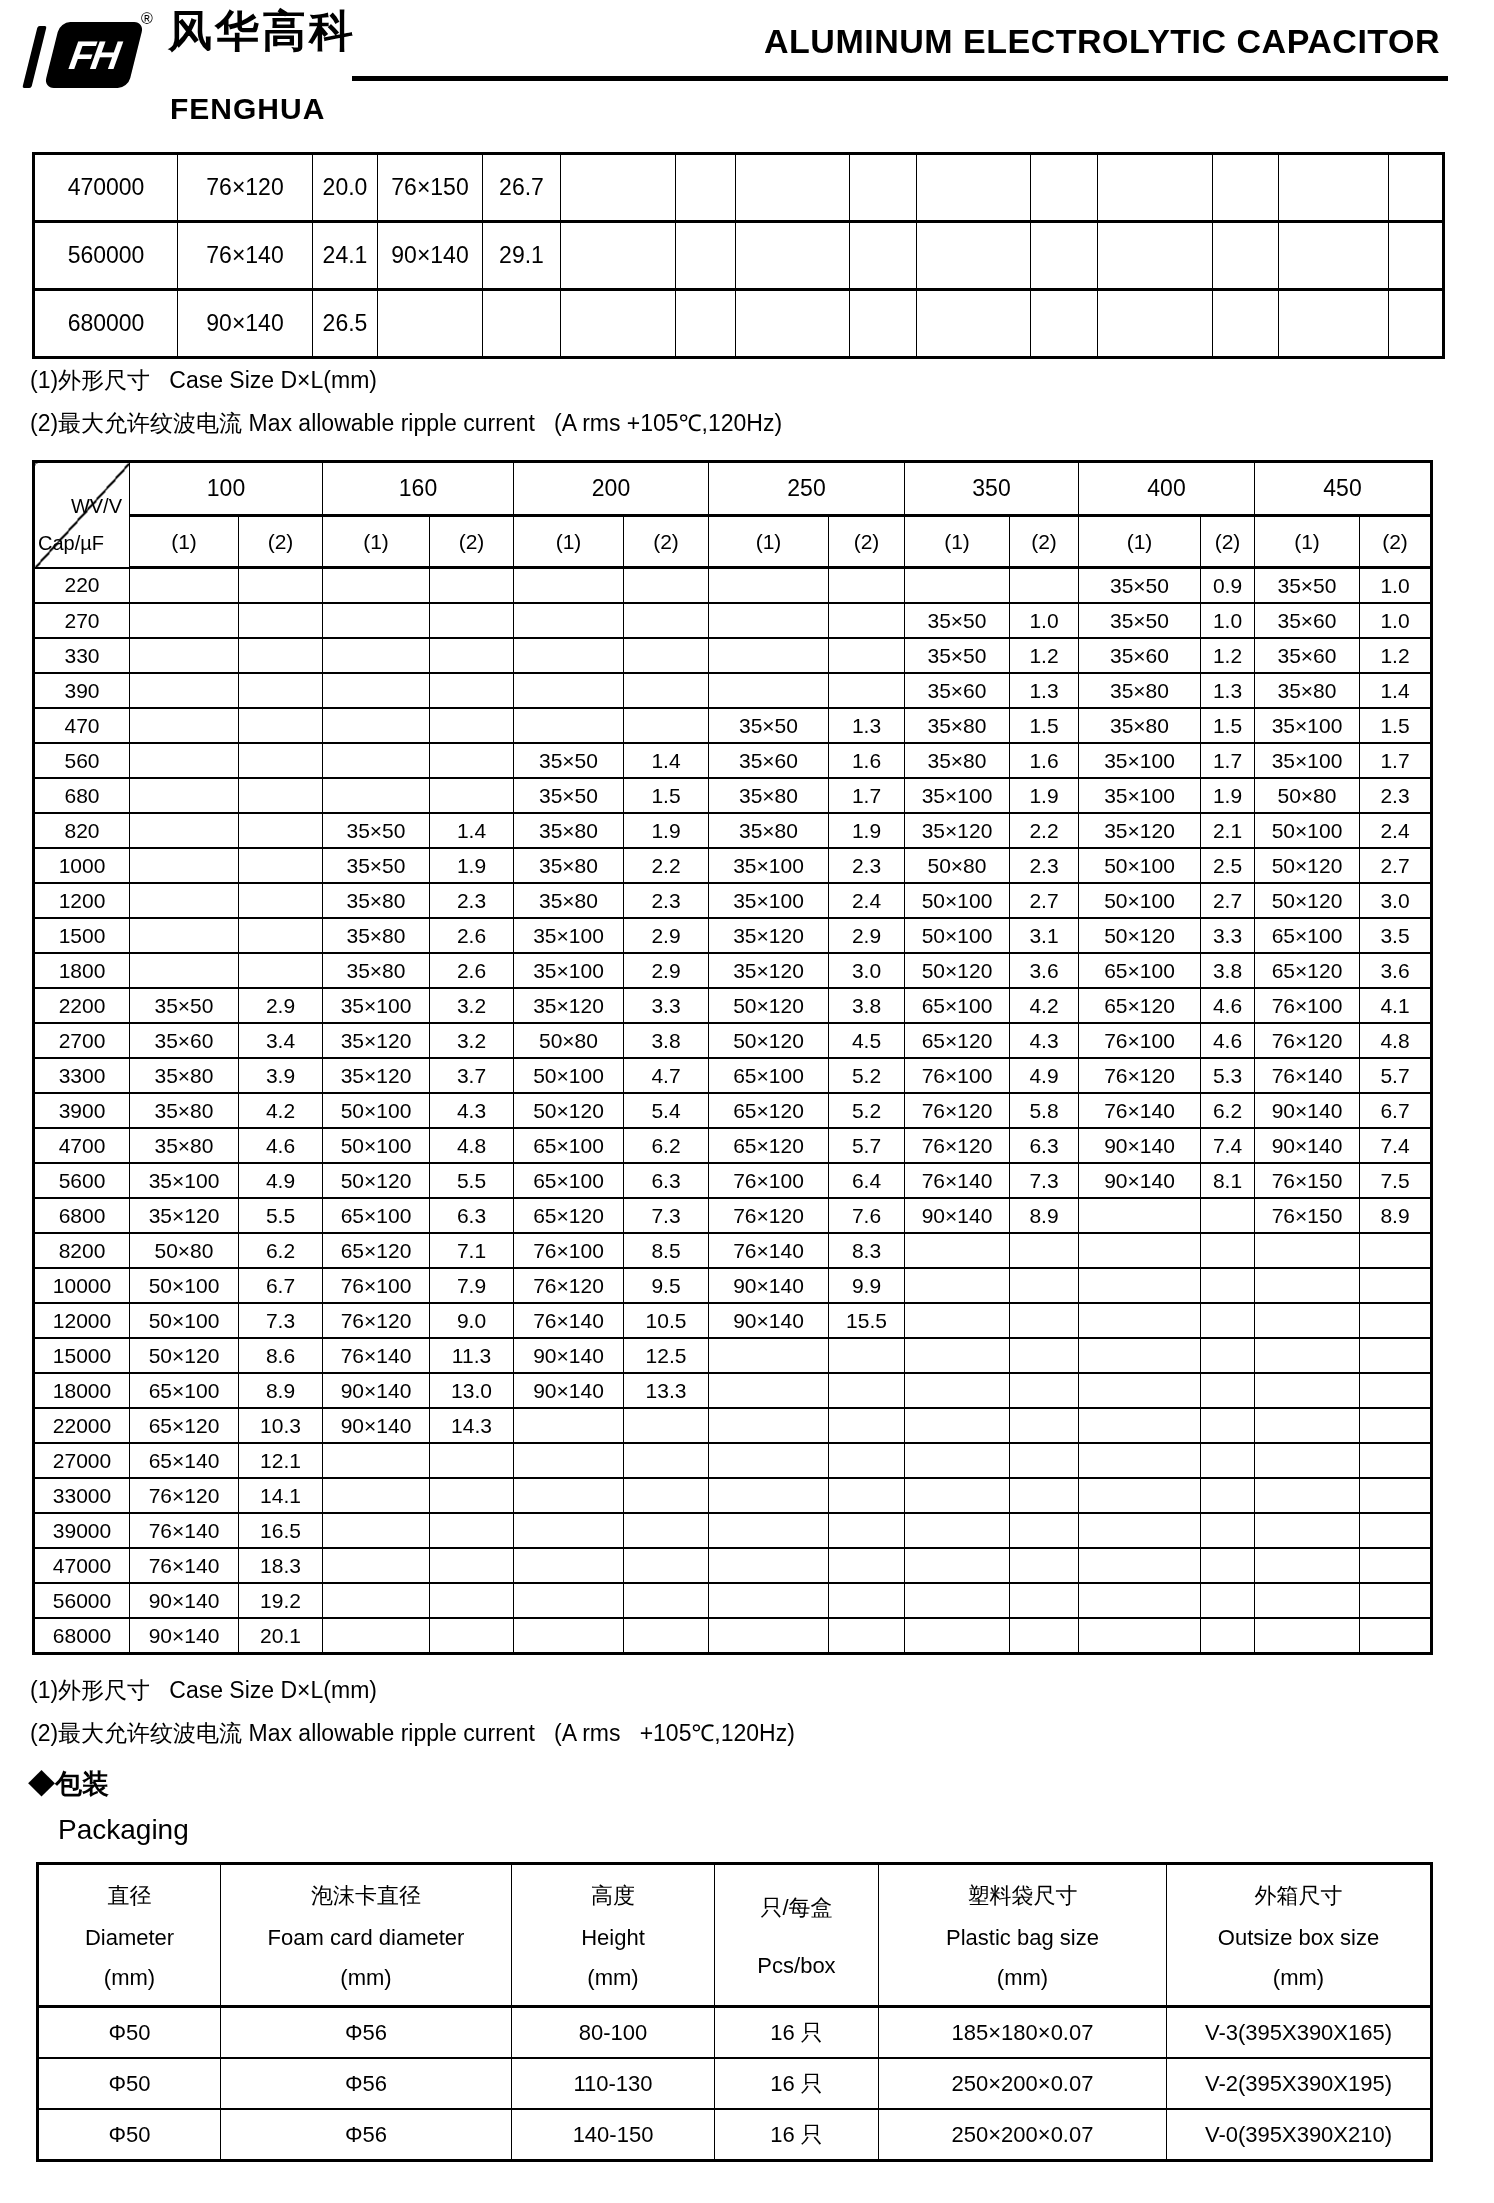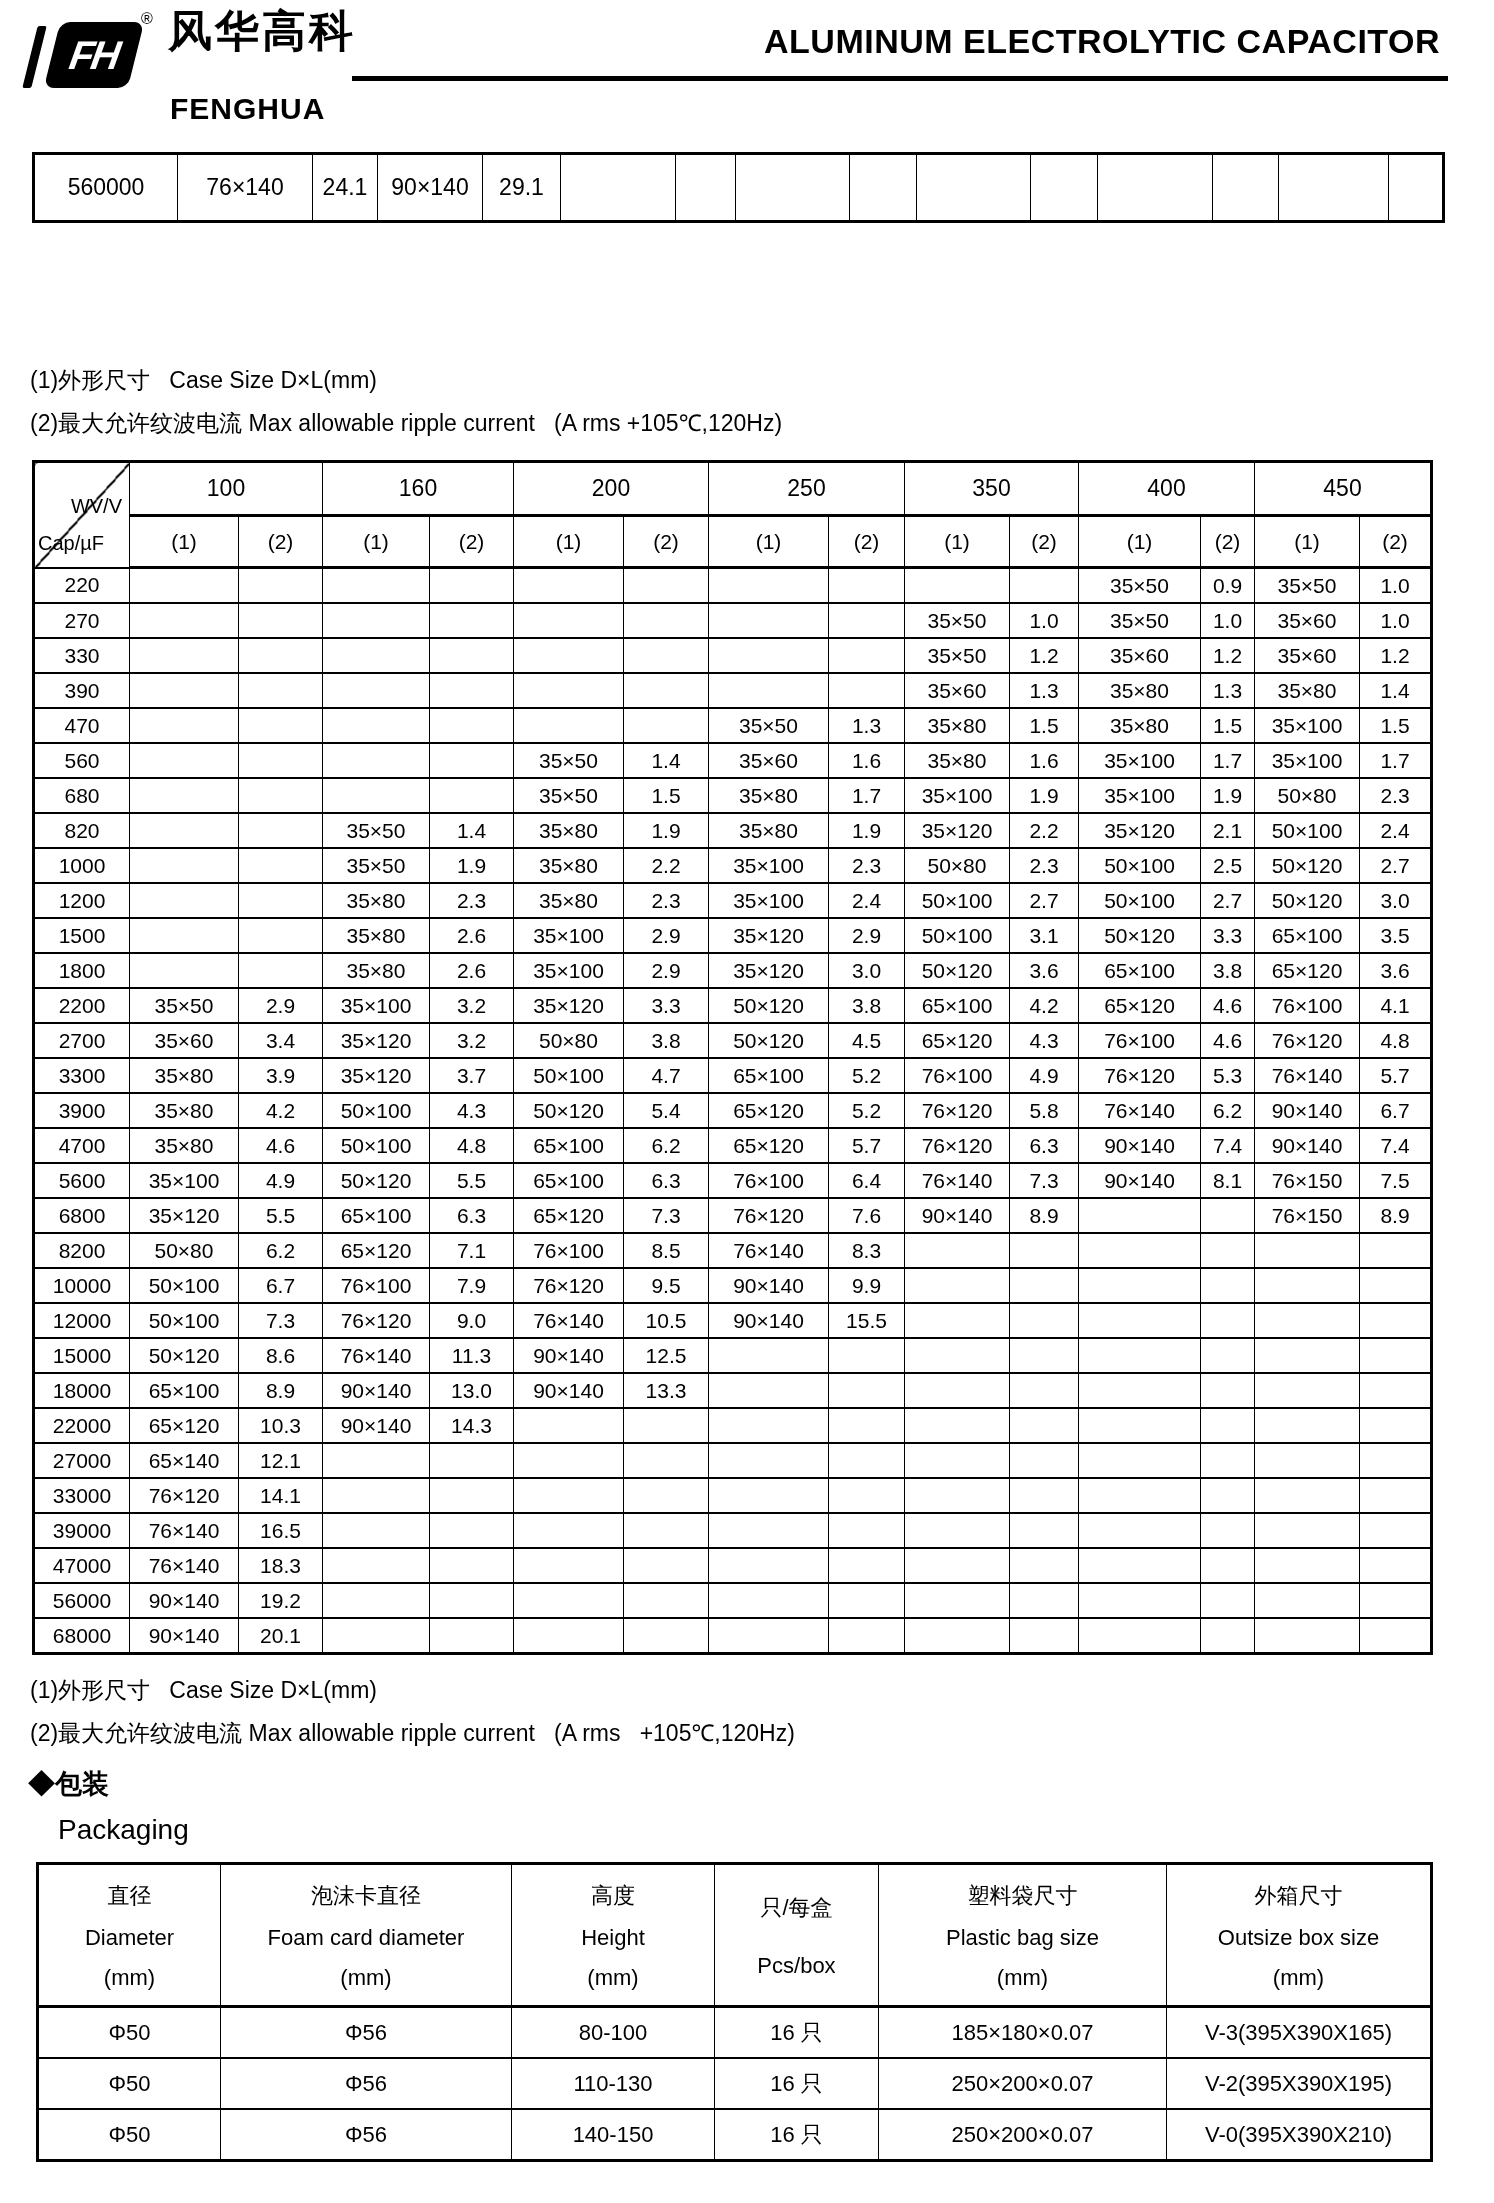--- a/index.html
+++ b/index.html
@@ -91,25 +91,59 @@
         <col style="width:67px">
       <col style="width:114px">
         <col style="width:67px">
         <col style="width:115px">
       <col style="width:66px">
         <col style="width:110px">
         <col style="width:55px">
     </colgroup>
     <tbody>
         <tr>
+          <td>470000</td>
+          <td>76×120</td>
+          <td>20.0</td>
+          <td>76×150</td>
+          <td>26.7</td>
+          <td></td>
+          <td></td>
+          <td></td>
+          <td></td>
+          <td></td>
+          <td></td>
+          <td></td>
+          <td></td>
+          <td></td>
+          <td></td>
+        </tr>
+        <tr>
           <td>560000</td>
           <td>76×140</td>
           <td>24.1</td>
           <td>90×140</td>
           <td>29.1</td>
+          <td></td>
+          <td></td>
+          <td></td>
+          <td></td>
+          <td></td>
+          <td></td>
+          <td></td>
+          <td></td>
+          <td></td>
+          <td></td>
+        </tr>
+        <tr>
+          <td>680000</td>
+          <td>90×140</td>
+          <td>26.5</td>
+          <td></td>
+          <td></td>
           <td></td>
           <td></td>
           <td></td>
           <td></td>
           <td></td>
           <td></td>
           <td></td>
           <td></td>
           <td></td>
           <td></td>

